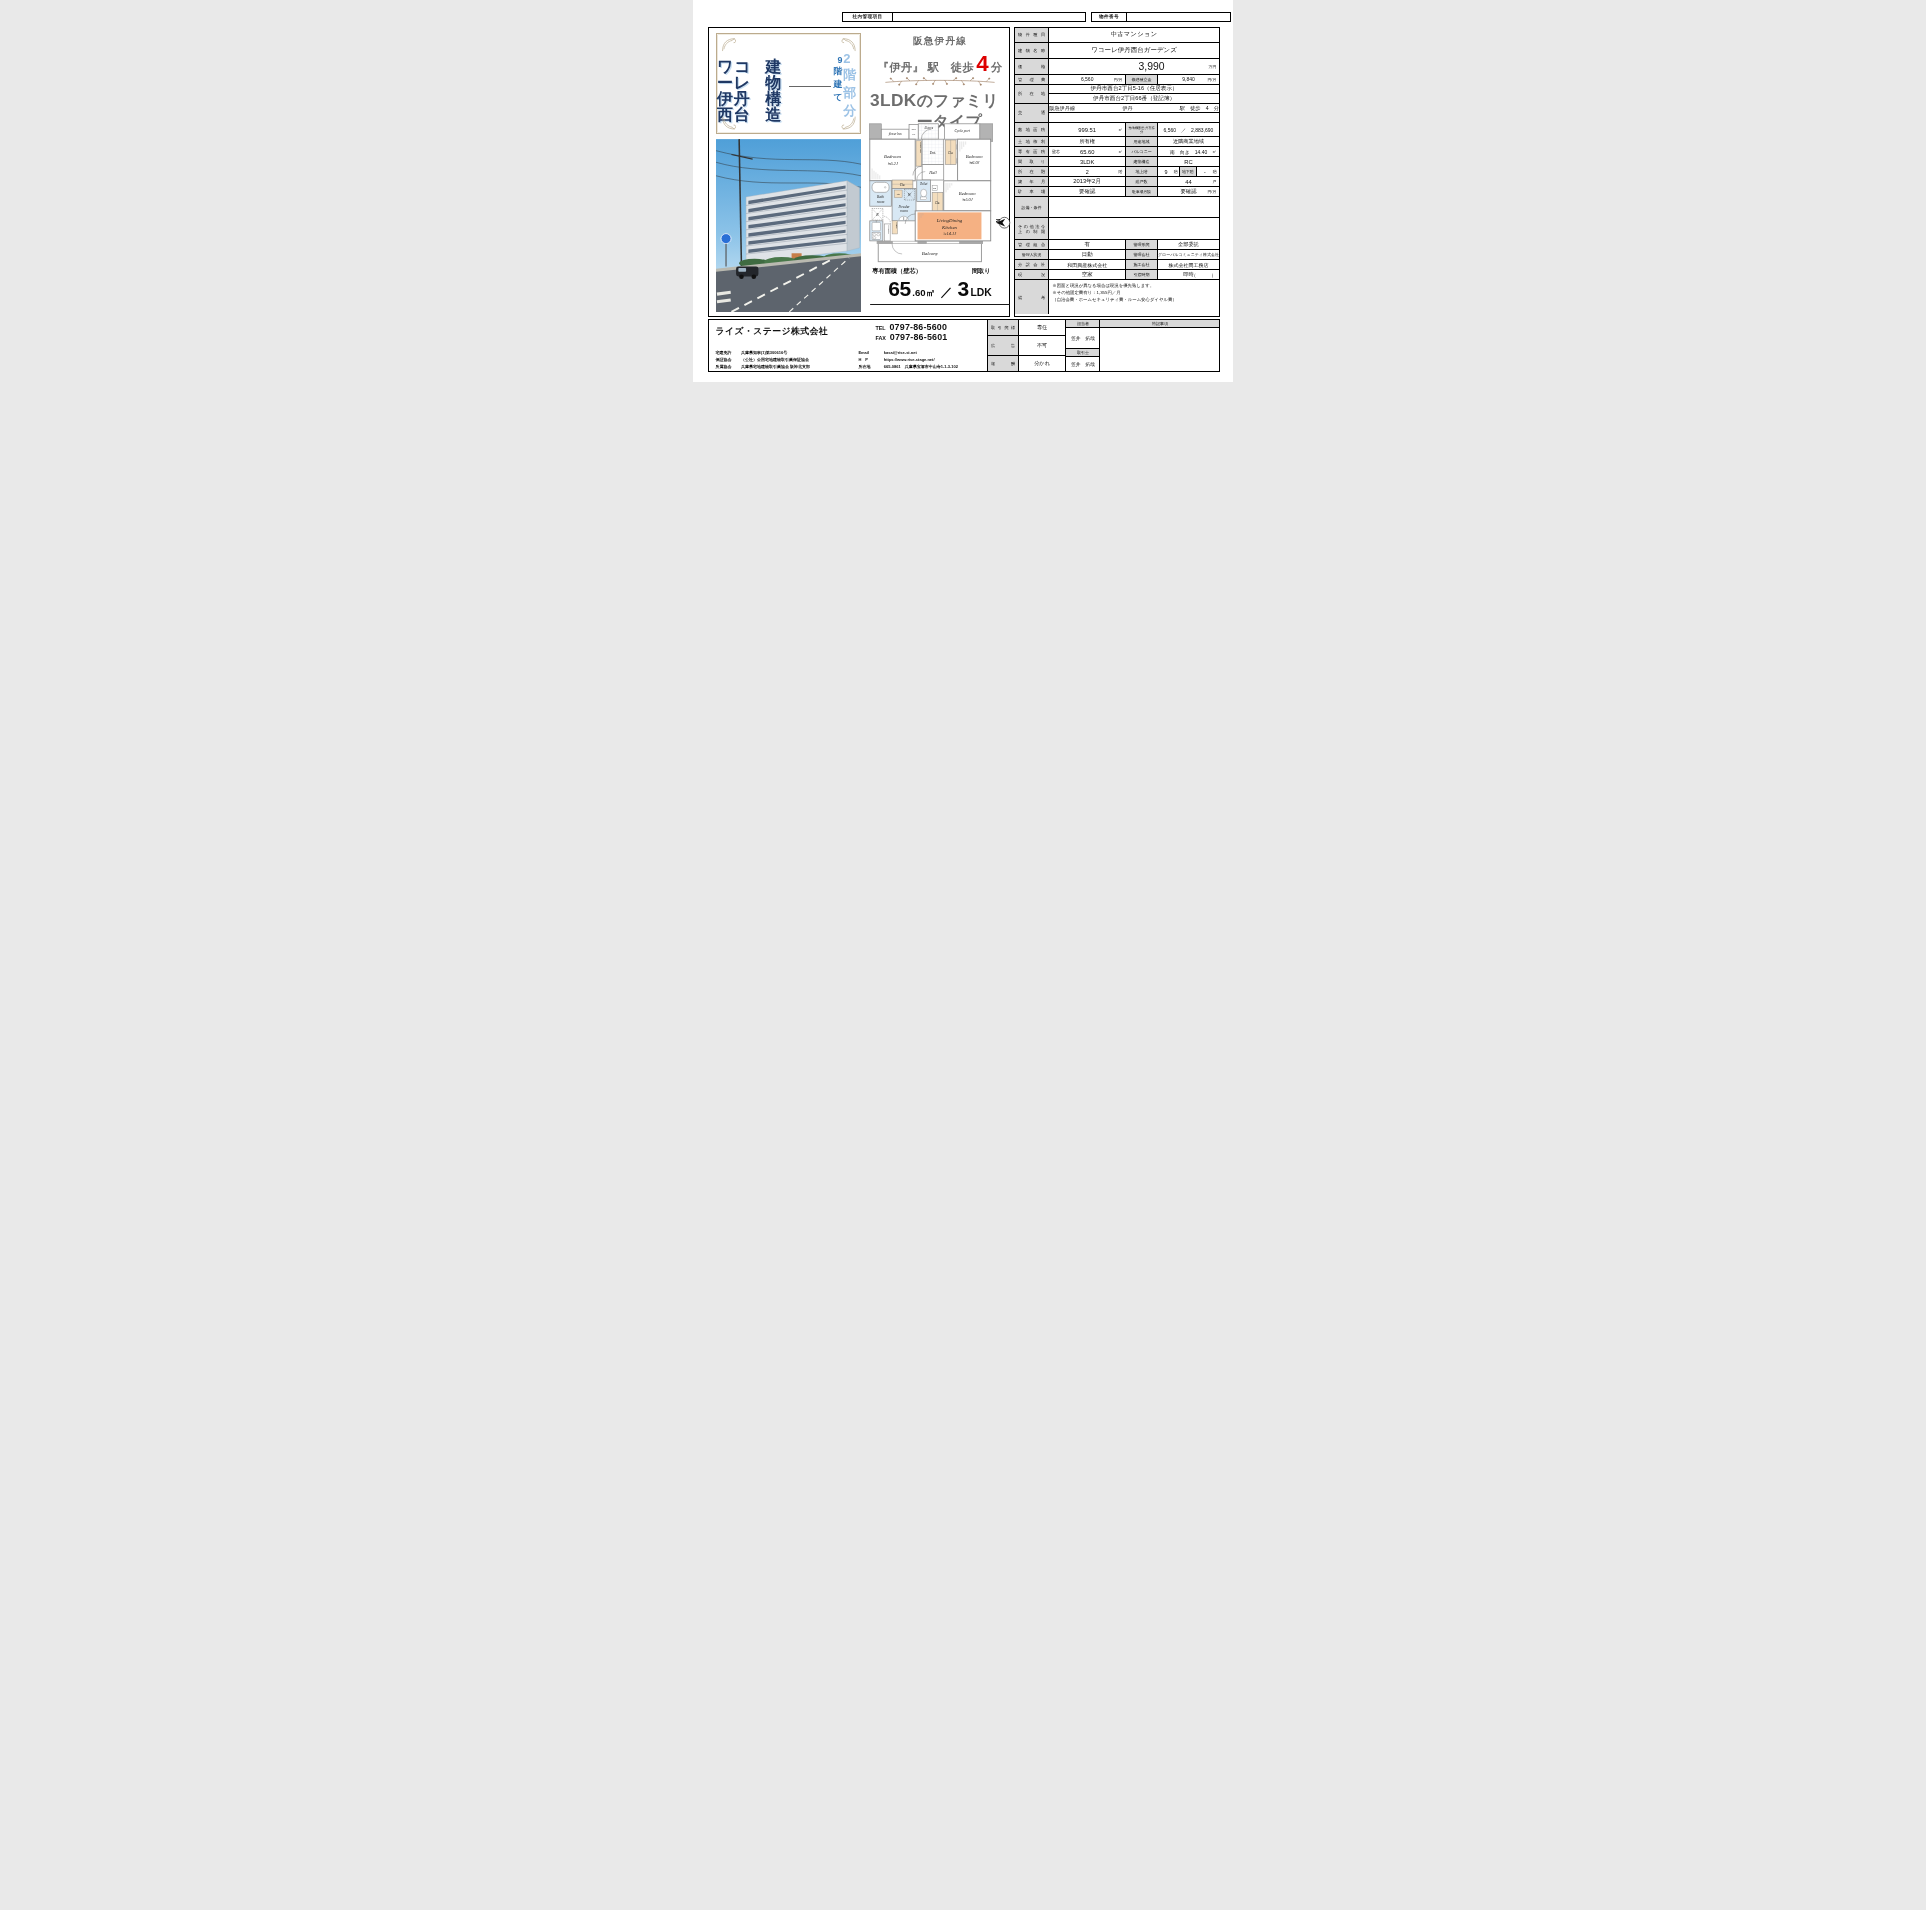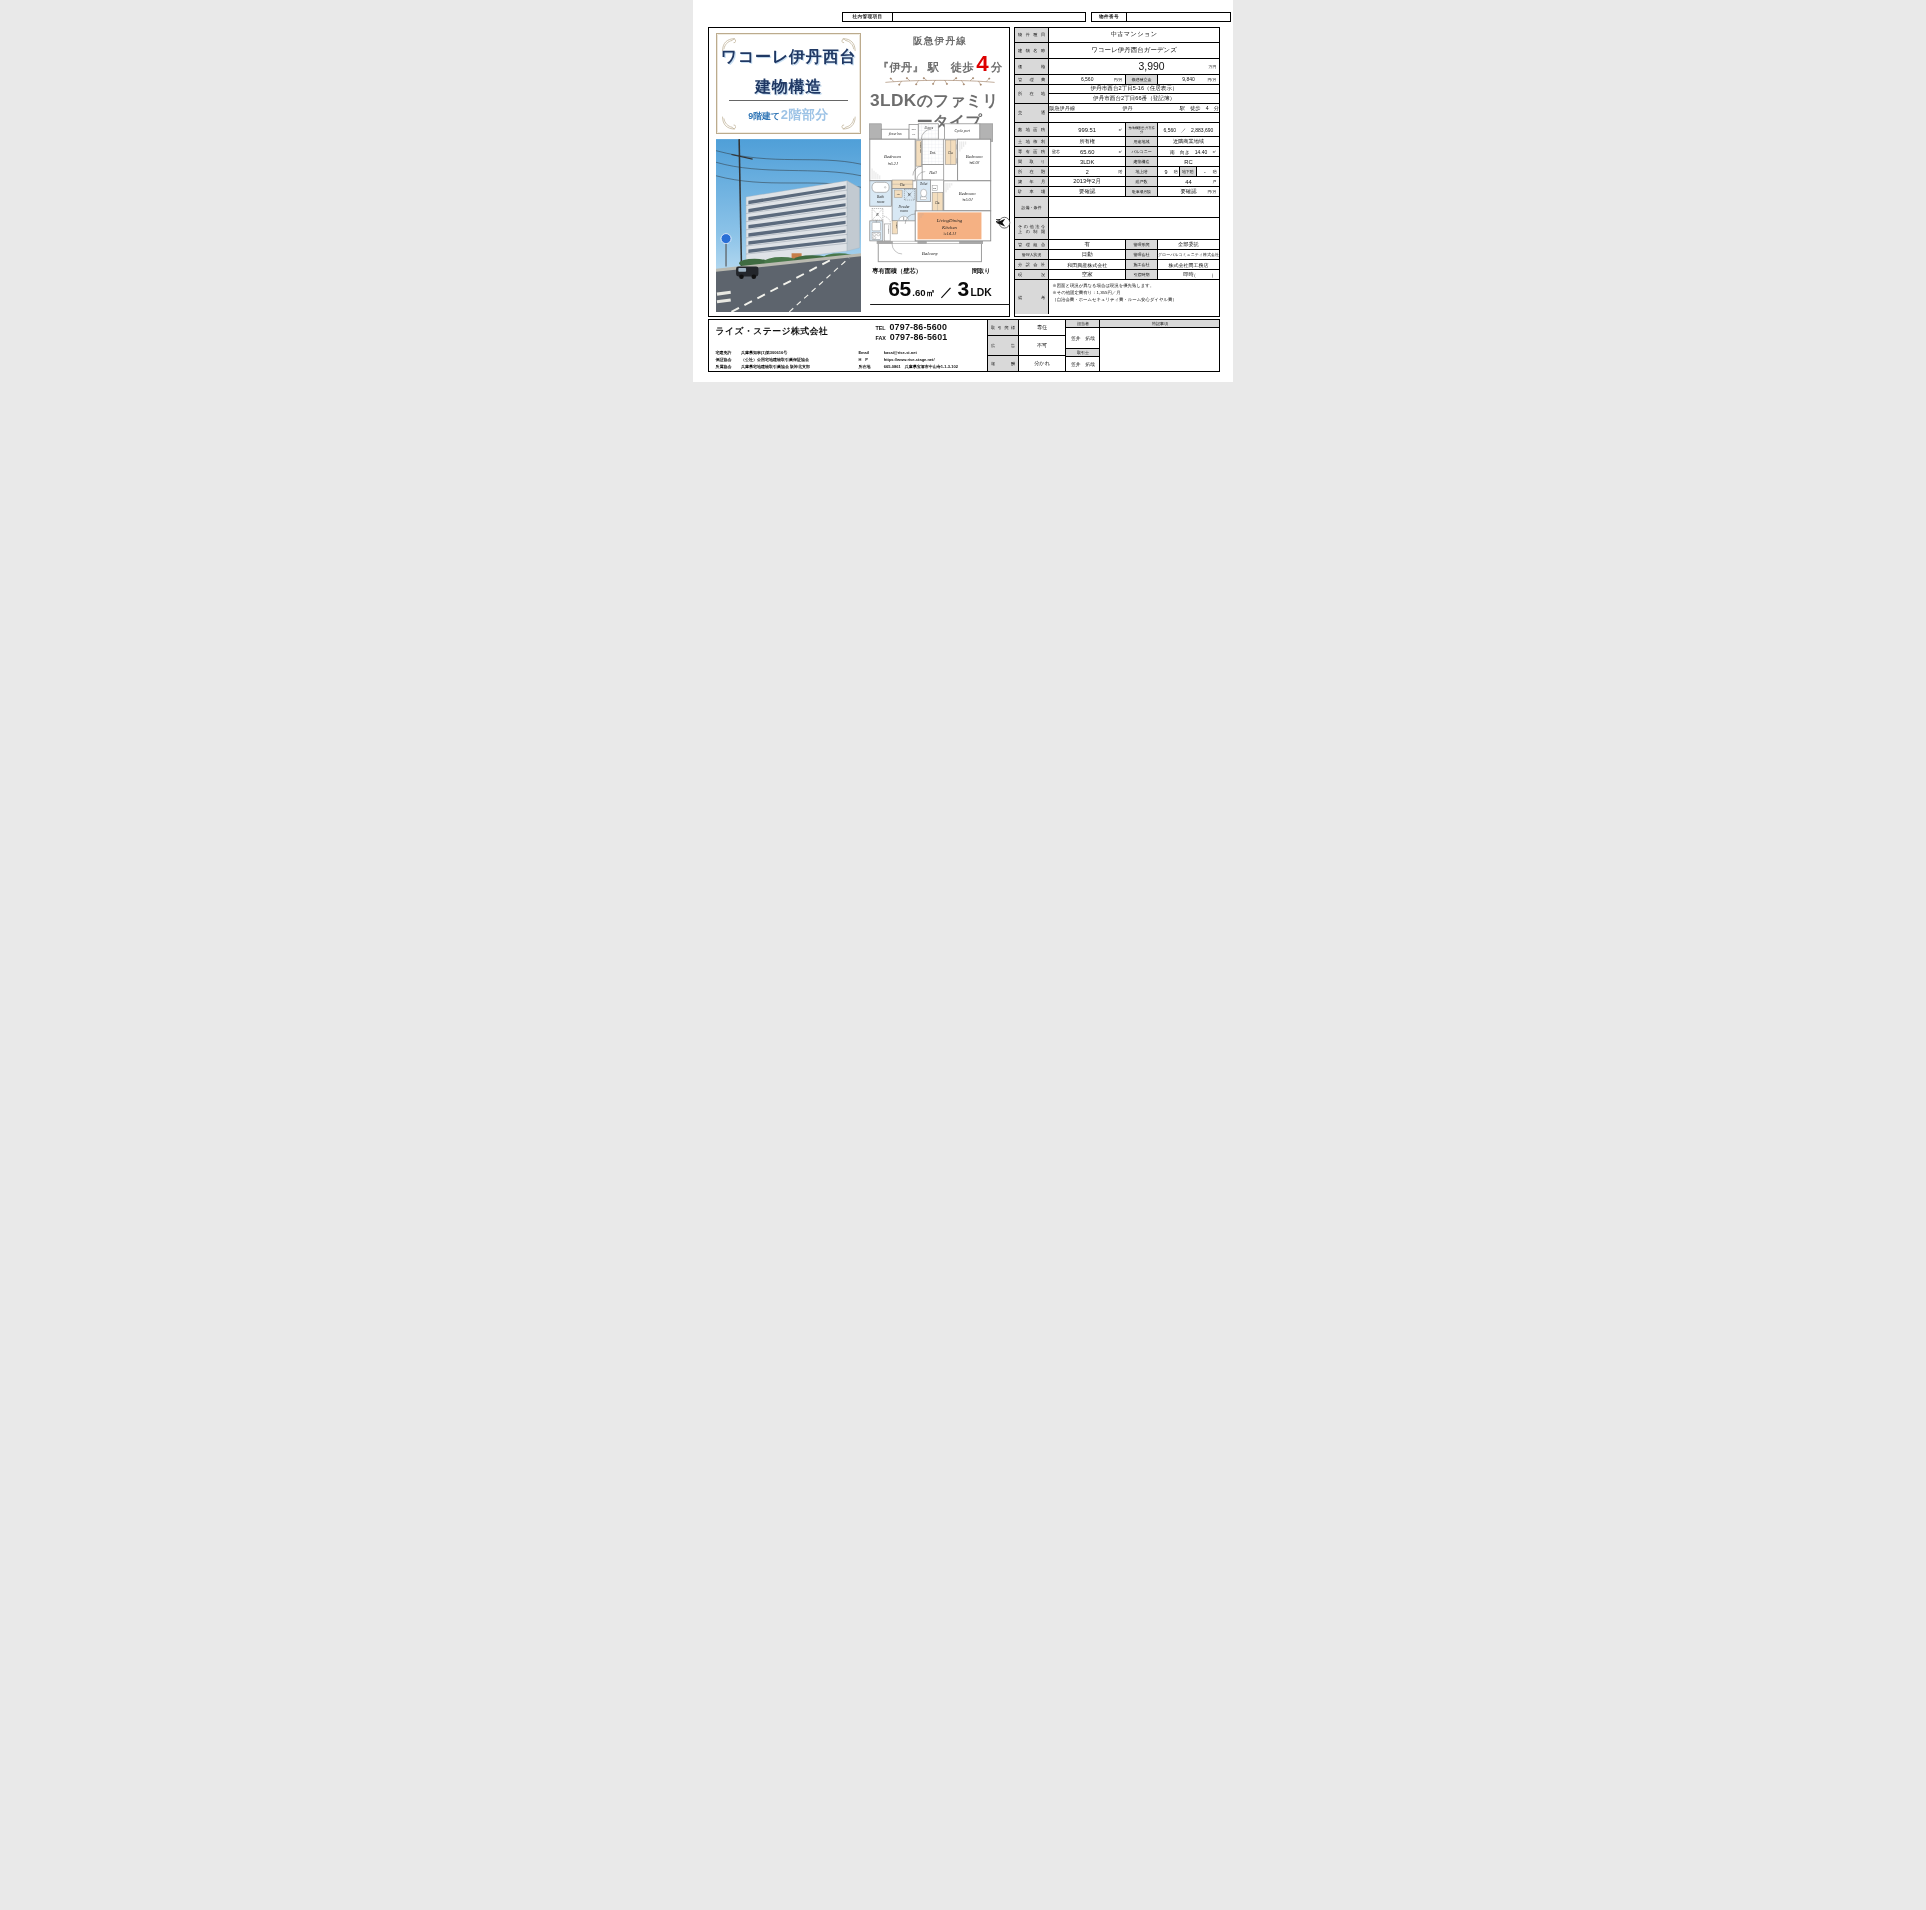--- a/index.html
+++ b/index.html
@@ -6,25 +6,25 @@
   #page{position:relative;width:540px;height:382px;background:#fff;margin:0 auto;
         font-family:"Liberation Sans",sans-serif;color:#111;overflow:hidden;}
   .abs{position:absolute;box-sizing:border-box;}
   .bx{border:1.2px solid #000;}
   
   .tb-label{background:#fff;display:flex;align-items:center;justify-content:center;
             font-size:4.6px;font-weight:bold;letter-spacing:0.4px;}
   .tb-field{background:#fff;}
   
   #title-card{border:0.8px solid #bcab8d;box-shadow:inset 0 0 0 0.4px #fff,inset 0 0 0 0.8px #d8ccb2;
-              display:flex;flex-direction:column;align-items:center;}
+              display:flex;flex-direction:row;align-items:center;}
   .tc-line{font-weight:bold;color:#1f3864;font-size:16px;letter-spacing:0.8px;
            text-shadow:1.2px 1.2px 0 #c9dff2;line-height:1.0;}
   .tc-underline{width:119px;border-bottom:0.6px solid #666;margin-top:5.4px;}
-  .tc-floors{font-weight:bold;font-size:8.9px;color:#2e74b5;}
+  .tc-floors{font-weight:bold;font-size:8.9px;color:#2e74b5;text-align:right;}
   .tc-part{font-weight:bold;font-size:13px;color:#9dc3e6;letter-spacing:0.4px;}
   .corner{position:absolute;width:17.7px;height:17.7px;opacity:.9;}
   
   .hl-gray{color:#6d6d6d;font-weight:bold;}
   #hl-line1{font-size:9.6px;letter-spacing:1.2px;text-align:center;margin-top:3.9px;}
   #hl-line2{display:flex;align-items:baseline;justify-content:center;gap:2.3px;margin-top:6.2px;}
   #hl-station{font-size:11.2px;letter-spacing:0.4px;}
   #hl-min{font-size:22.3px;color:#dd0000;font-weight:bold;line-height:.9;}
   #hl-minunit{font-size:11.2px;}
   #hl-line3{display:flex;align-items:baseline;justify-content:center;margin-top:3.9px;}

